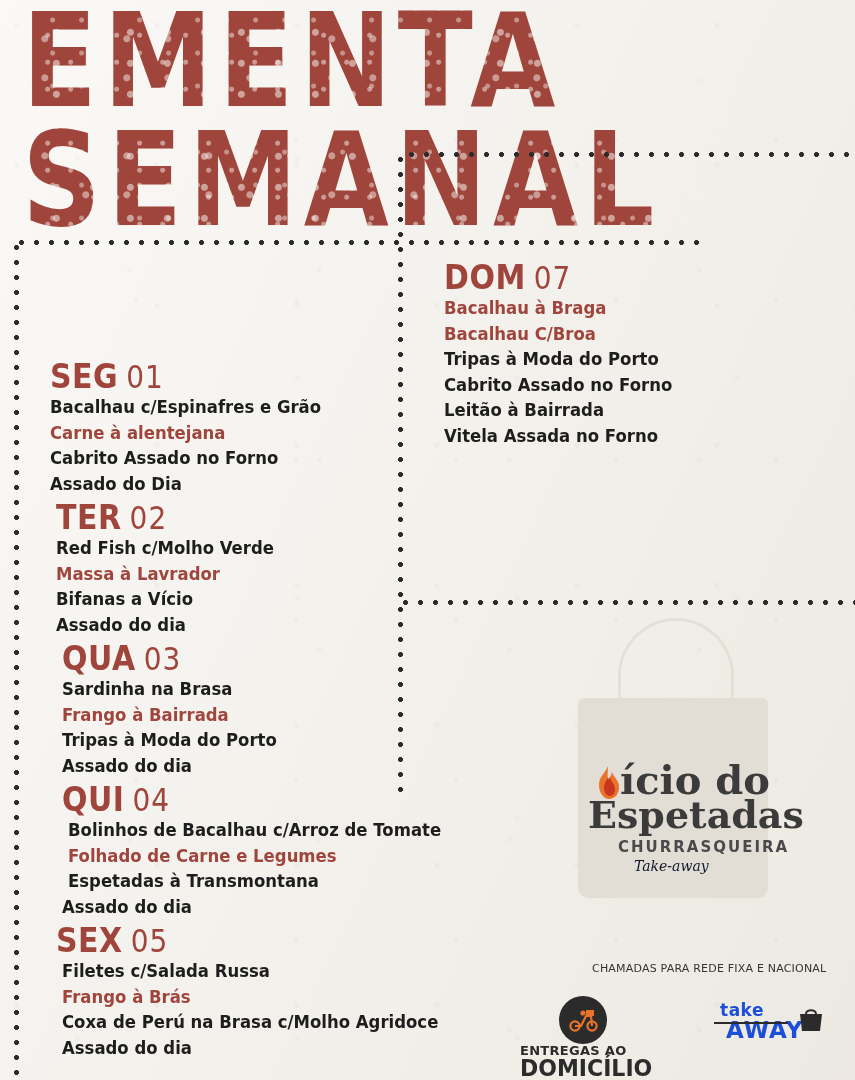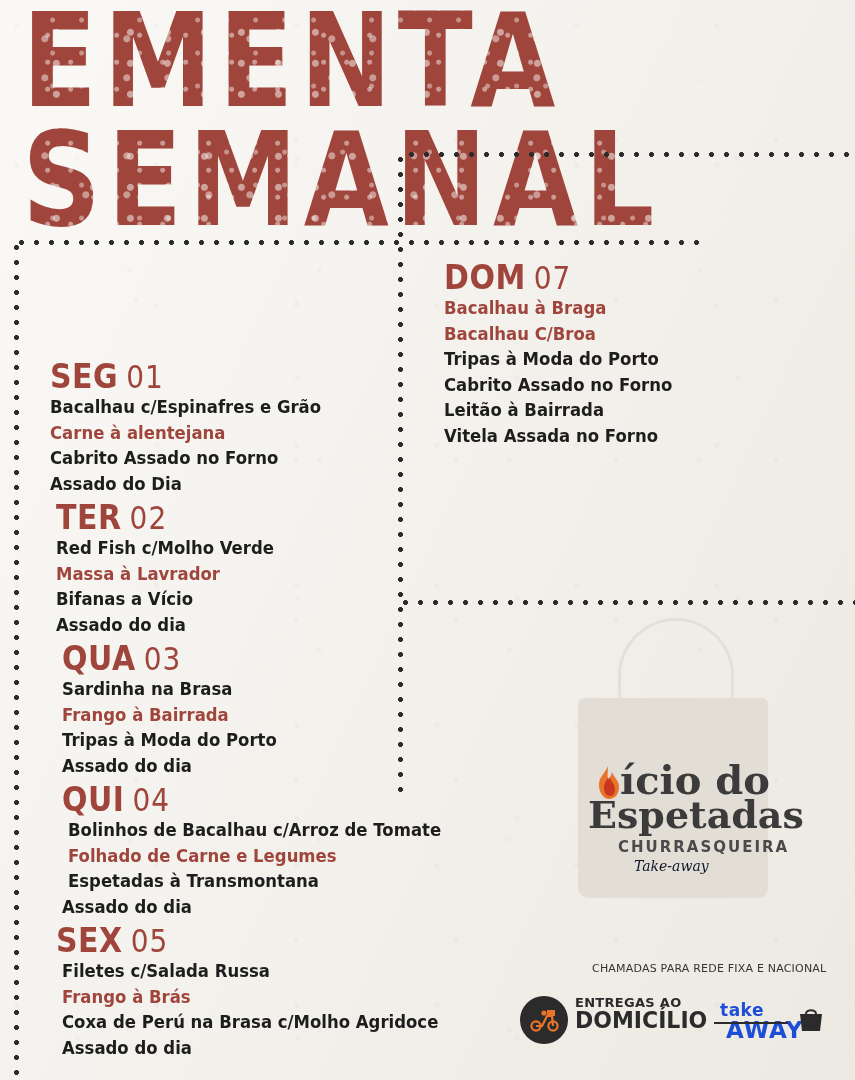--- a/index.html
+++ b/index.html
@@ -252,20 +252,22 @@
     left: 512px;
     top: 996px;
     width: 330px;
     height: 70px;
   }
   .badge-delivery {
     position: absolute;
     left: 8px;
     top: 0;
     display: flex;
+    align-items: center;
+    flex-direction: column;
   }
   .badge-circle {
     width: 48px;
     height: 48px;
     border-radius: 50%;
     background: #2b2b2b;
     display: flex;
     align-items: center;
     justify-content: center;
     margin-right: 7px;

